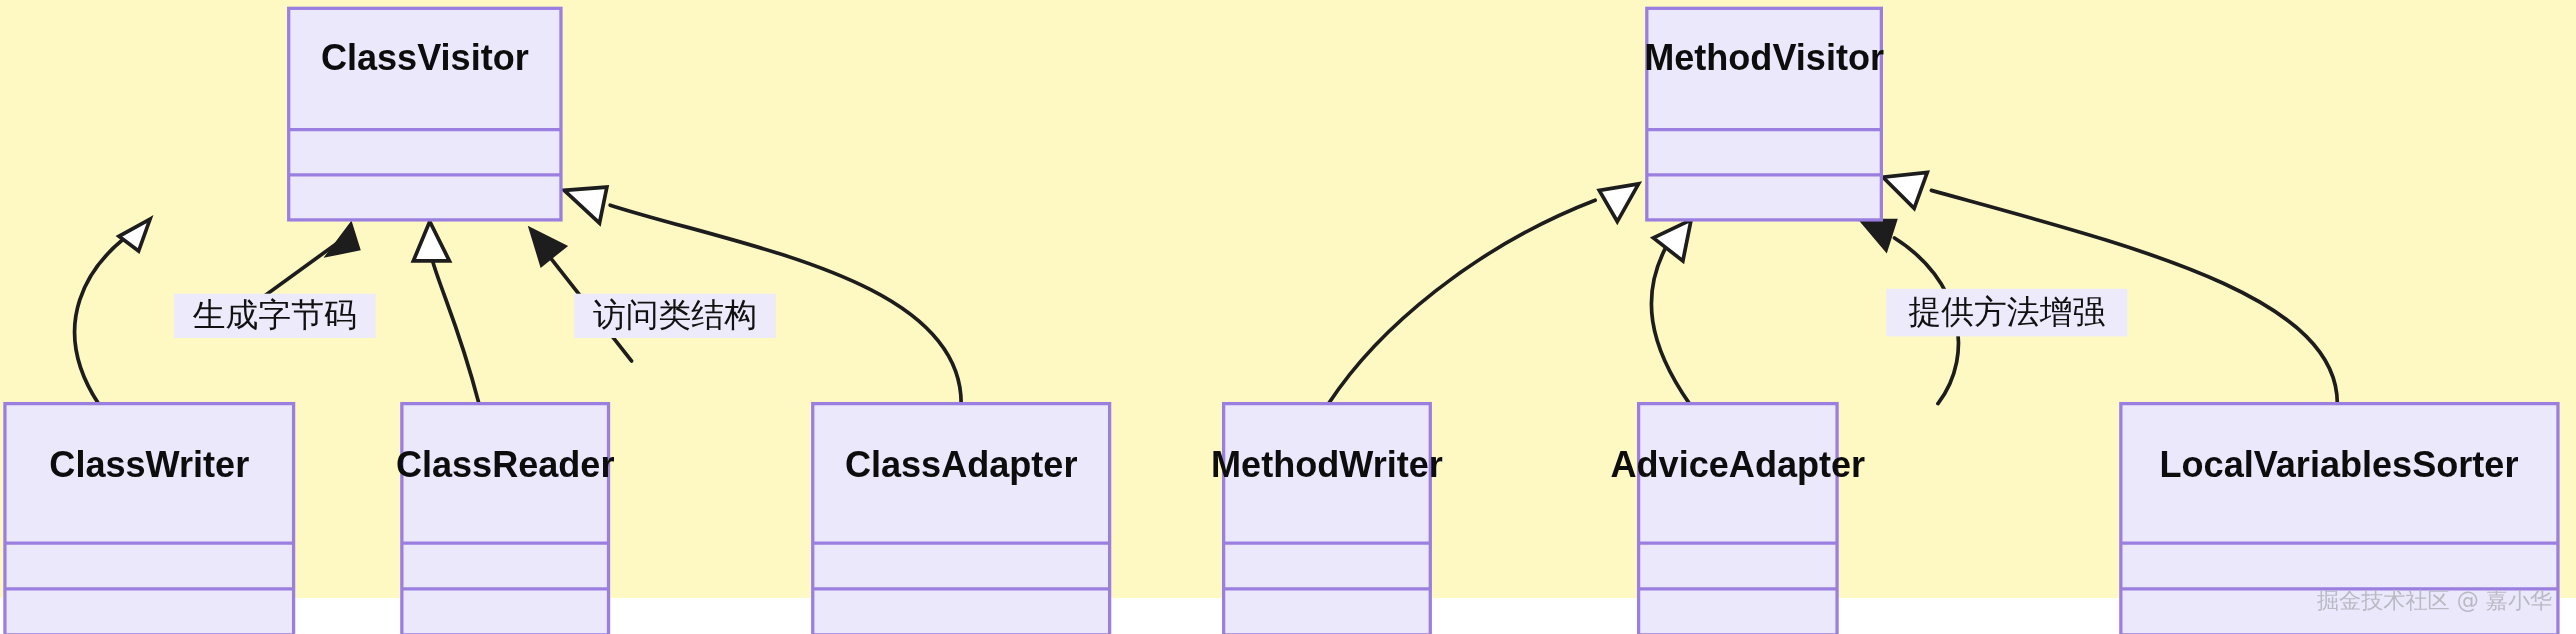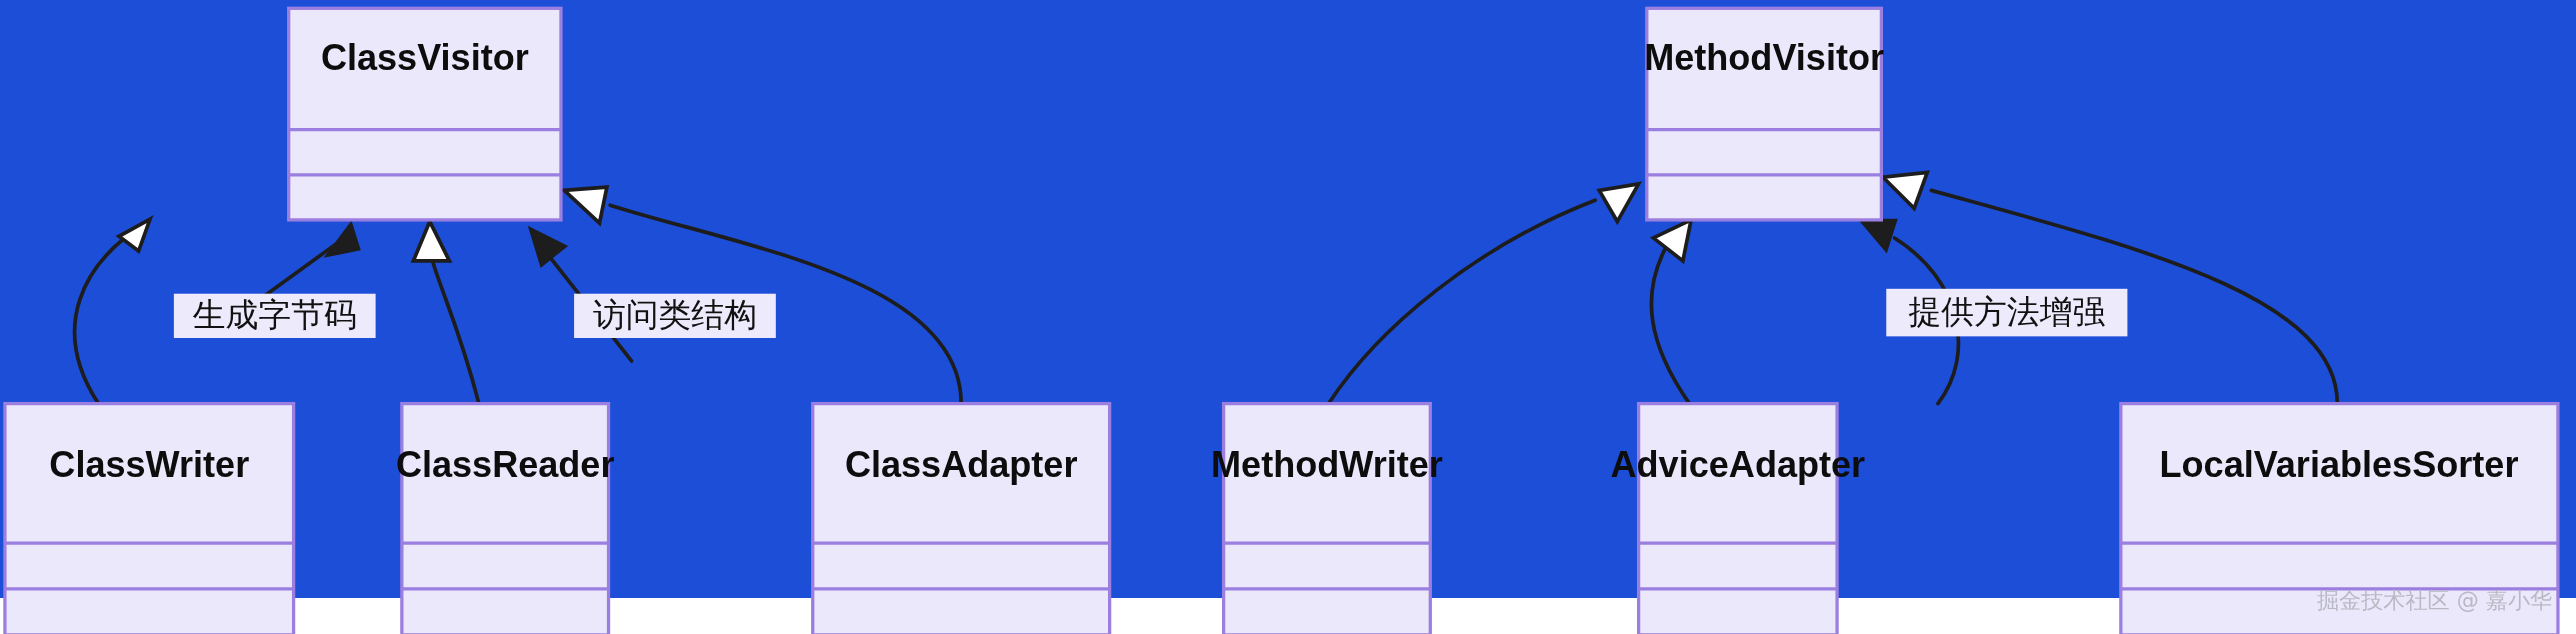--- a/index.html
+++ b/index.html
@@ -10,21 +10,21 @@
   body {
     width: 2576px;
     height: 635px;
     font-family: "Liberation Sans", "DejaVu Sans", sans-serif;
     overflow: hidden;
   }
   #diagram-root {
     position: relative;
     width: 2576px;
     height: 598px;
-    background: #1d4ed8;
+    background: #fef9c3;
   }
   svg#uml-canvas {
     display: block;
     width: 2576px;
     height: 635px;
   }
   .uml-box-rect {
     fill: #ebe8fc;
     stroke: #9b7fe0;
     stroke-width: 4;

